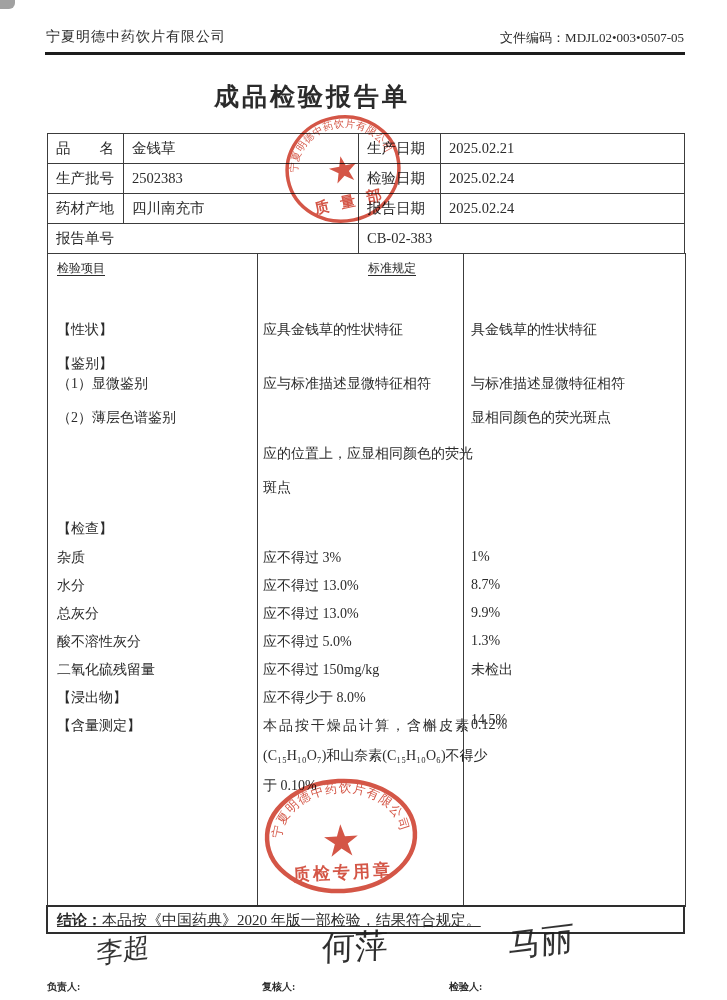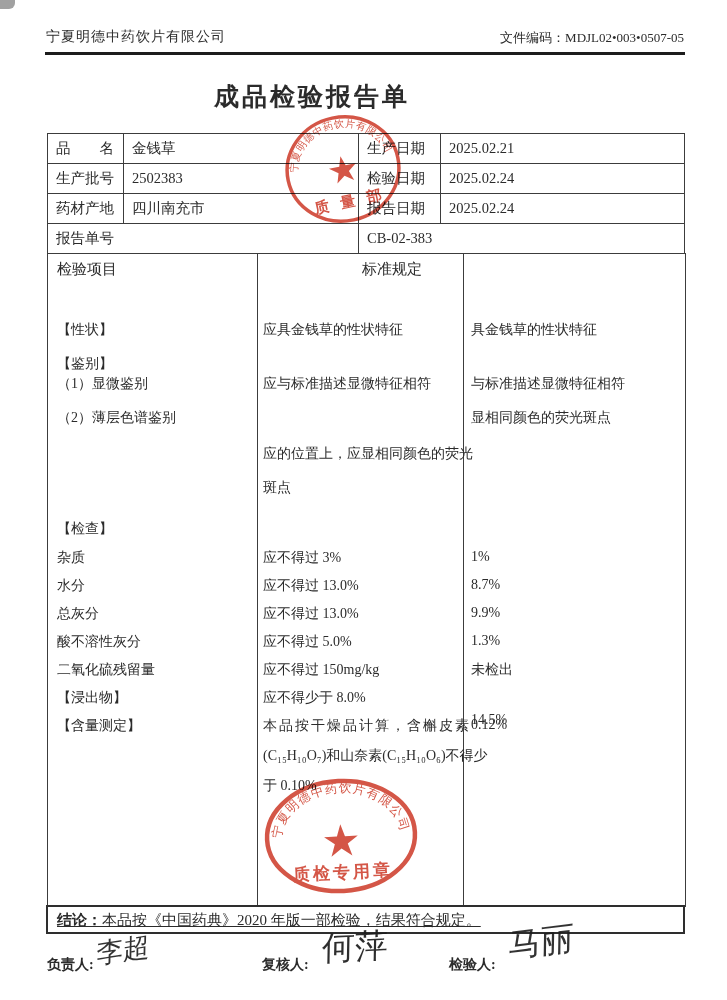--- a/index.html
+++ b/index.html
@@ -16,29 +16,29 @@
   
   table.info{position:absolute;left:47px;top:133px;width:637px;border-collapse:collapse;table-layout:fixed;}
   table.info td{border:1px solid #3c3c3c;height:29px;font-size:14.5px;padding:0 0 0 8px;overflow:visible;white-space:nowrap;}
   
   .body-box{position:absolute;left:47px;top:253px;width:637px;height:652px;border:1px solid #3c3c3c;}
   .vline{position:absolute;top:0;width:1px;height:100%;background:#3c3c3c;}
   .bline{position:absolute;font-size:14px;white-space:nowrap;}
   .bl-c1{left:9px;}
   .bl-c2{left:215px;}
   .bl-c3{left:423px;}
-  .colhead{font-size:15px;text-underline-offset:3px;}
+  .colhead{font-size:12px;text-decoration:underline;text-underline-offset:3px;}
   .center{text-align:center;padding-left:32px;}
   .spread{letter-spacing:2px;}
   
   .concl-box{position:absolute;left:46px;top:905px;width:639px;height:29px;border:2px solid #2e2e2e;box-sizing:border-box;}
   .concl-text{position:absolute;left:9px;top:4px;font-size:15px;white-space:nowrap;text-decoration:underline;}
   .bold{font-weight:bold;}
   
-  .sigline{top:956px;font-size:14px;font-weight:bold;}
+  .sigline{top:980px;font-size:10px;font-weight:bold;}
   .handwriting{color:#1c1c1c;font-weight:normal;}
   .hw1{left:96px;top:932px;font-size:27px;transform:rotate(-9deg) skewX(-10deg);opacity:.9;}
   .hw2{left:322px;top:925px;font-size:33px;transform:rotate(-3deg) skewX(-4deg);opacity:.92;}
   .hw3{left:508px;top:920px;font-size:33px;transform:rotate(-7deg) skewX(-8deg);opacity:.9;}
   
   .stamp{position:absolute;mix-blend-mode:multiply;opacity:.86;}
   .scan-artifact{position:absolute;left:0;top:0;width:15px;height:9px;background:#8a8a8a;border-radius:0 0 6px 0;opacity:.8;}
 </style>
 </head>
 <body>

